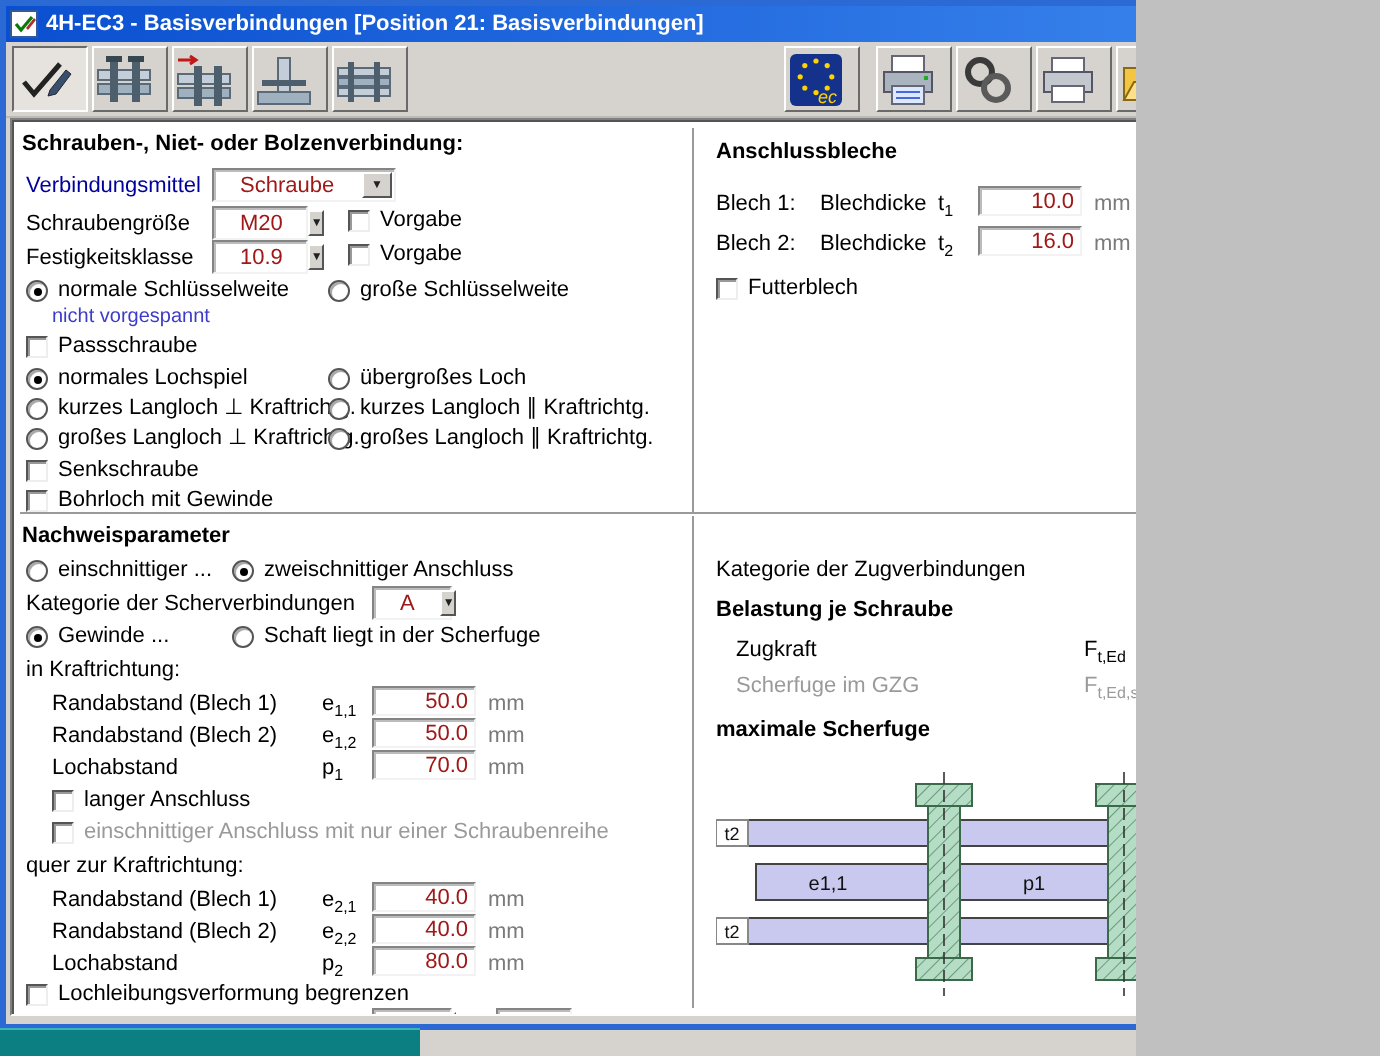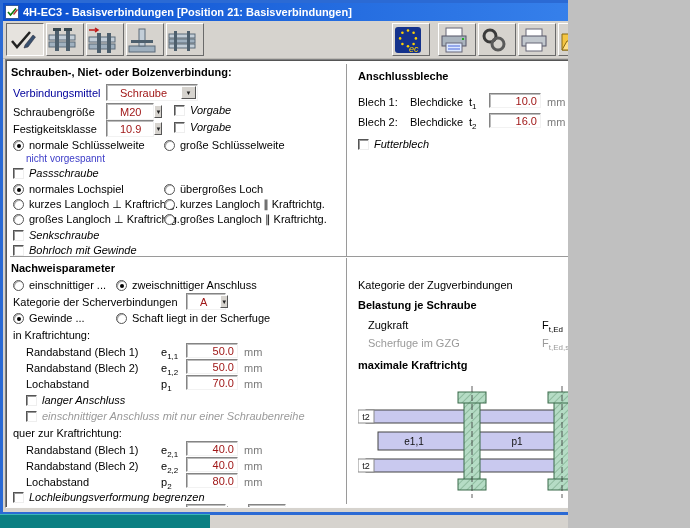--- a/index.html
+++ b/index.html
@@ -47,21 +47,21 @@
   .field.dis .fv{color:#9a9a9a;padding-left:44px;}
   
   .dd{position:absolute;height:17px;background:#fff;border:1px solid;
       border-color:#848484 #f2f2f2 #f2f2f2 #848484;box-shadow:inset 1px 1px 0 #bcbcbc;
       display:flex;align-items:center;}
   .dd .ddv{flex:1;padding:0 13px;color:#a01818;}
   .dd.dis .ddv{color:#9a9a9a;}
   .dd .ddb{width:15px;height:13px;margin-right:1px;background:#d6d3ce;border:1px solid;
            border-color:#fff #555 #555 #fff;font-size:6px;line-height:12px;text-align:center;color:#222;}
   
-  .cb{position:absolute;display:flex;align-items:center;gap:5px;line-height:13px;font-style:italic;}
+  .cb{position:absolute;display:flex;align-items:center;gap:5px;line-height:13px;}
   .cb .box{width:11px;height:11px;background:#fff;border:1px solid;border-color:#555 #eee #eee #555;
            box-shadow:inset 1px 1px 0 #999;flex:none;}
   .cb.dis{color:#9a9a9a;}
   .rb{position:absolute;display:flex;align-items:center;gap:5px;line-height:13px;}
   .rb .dot{width:11px;height:11px;border-radius:50%;background:#fff;border:1px solid #555;
            box-shadow:inset 1px 1px 0 #aaa;position:relative;flex:none;}
   .rb.on .dot::after{content:"";position:absolute;left:3px;top:3px;width:4px;height:4px;
            border-radius:50%;background:#000;}
   
   .res{position:absolute;display:flex;align-items:baseline;gap:8px;font-weight:bold;}
@@ -416,21 +416,21 @@
       </span>
       <span class="t unit" style="left:622px;top:259px">kN</span>
 
       <span class="t gy" style="left:362px;top:277px">Scherfuge im GZG</span>
       <span class="t gy" style="left:536px;top:277px"><span>F</span><sub>t,Ed,ser</sub></span>
       <span class="field dis" style="left:564px;top:274px;width:52px">
         <span class="fv">0.0</span>
       </span>
       <span class="t unit" style="left:622px;top:277px">kN</span>
 
-      <span class="t hd" style="left:352px;top:299px">maximale Kraftrichtg</span>
+      <span class="t hd" style="left:352px;top:299px">maximale Scherfuge</span>
 
       <svg style="position:absolute;left:352px;top:326px" width="306" height="120" viewBox="0 0 306 120">
         <defs>
           <pattern id="hatch" width="5" height="5" patternUnits="userSpaceOnUse" patternTransform="rotate(45)">
             <rect width="5" height="5" fill="#b5dcc5"></rect>
             <line x1="0" y1="0" x2="0" y2="5" stroke="#6a9a7a" stroke-width="1"></line>
           </pattern>
         </defs>
 
         <rect x="20" y="46" width="278" height="18" fill="#c9c9ef" stroke="#444"></rect>

